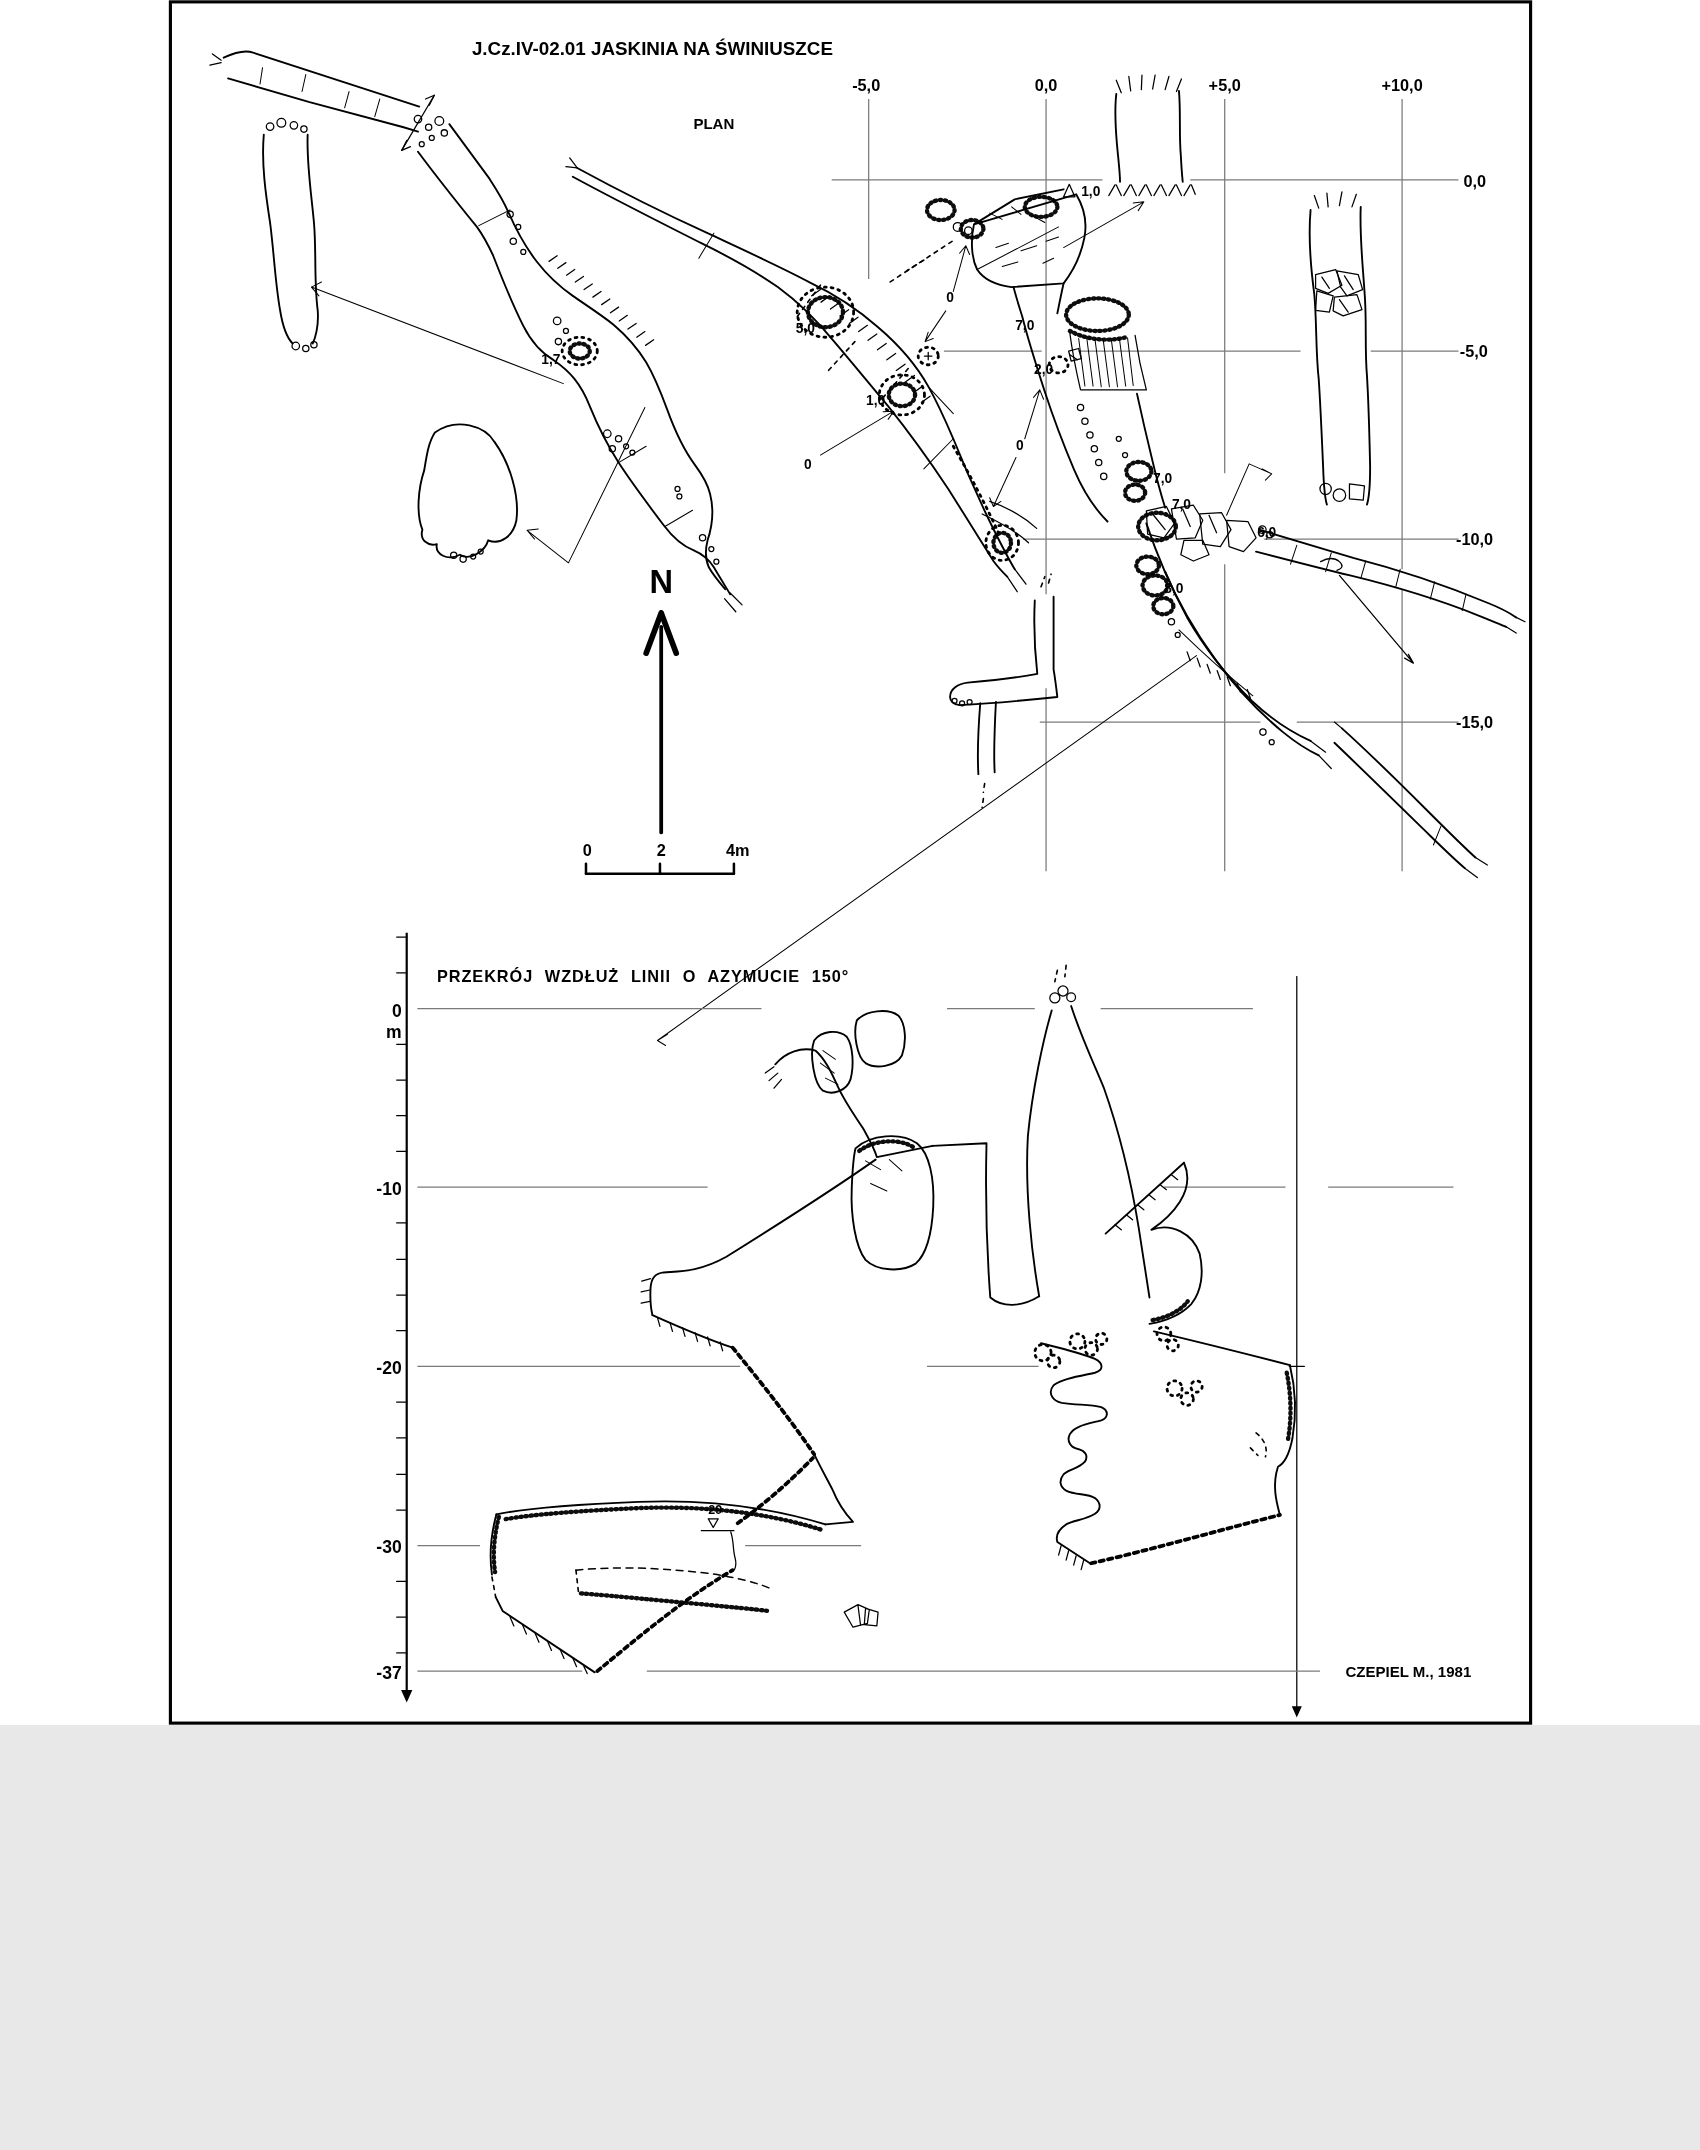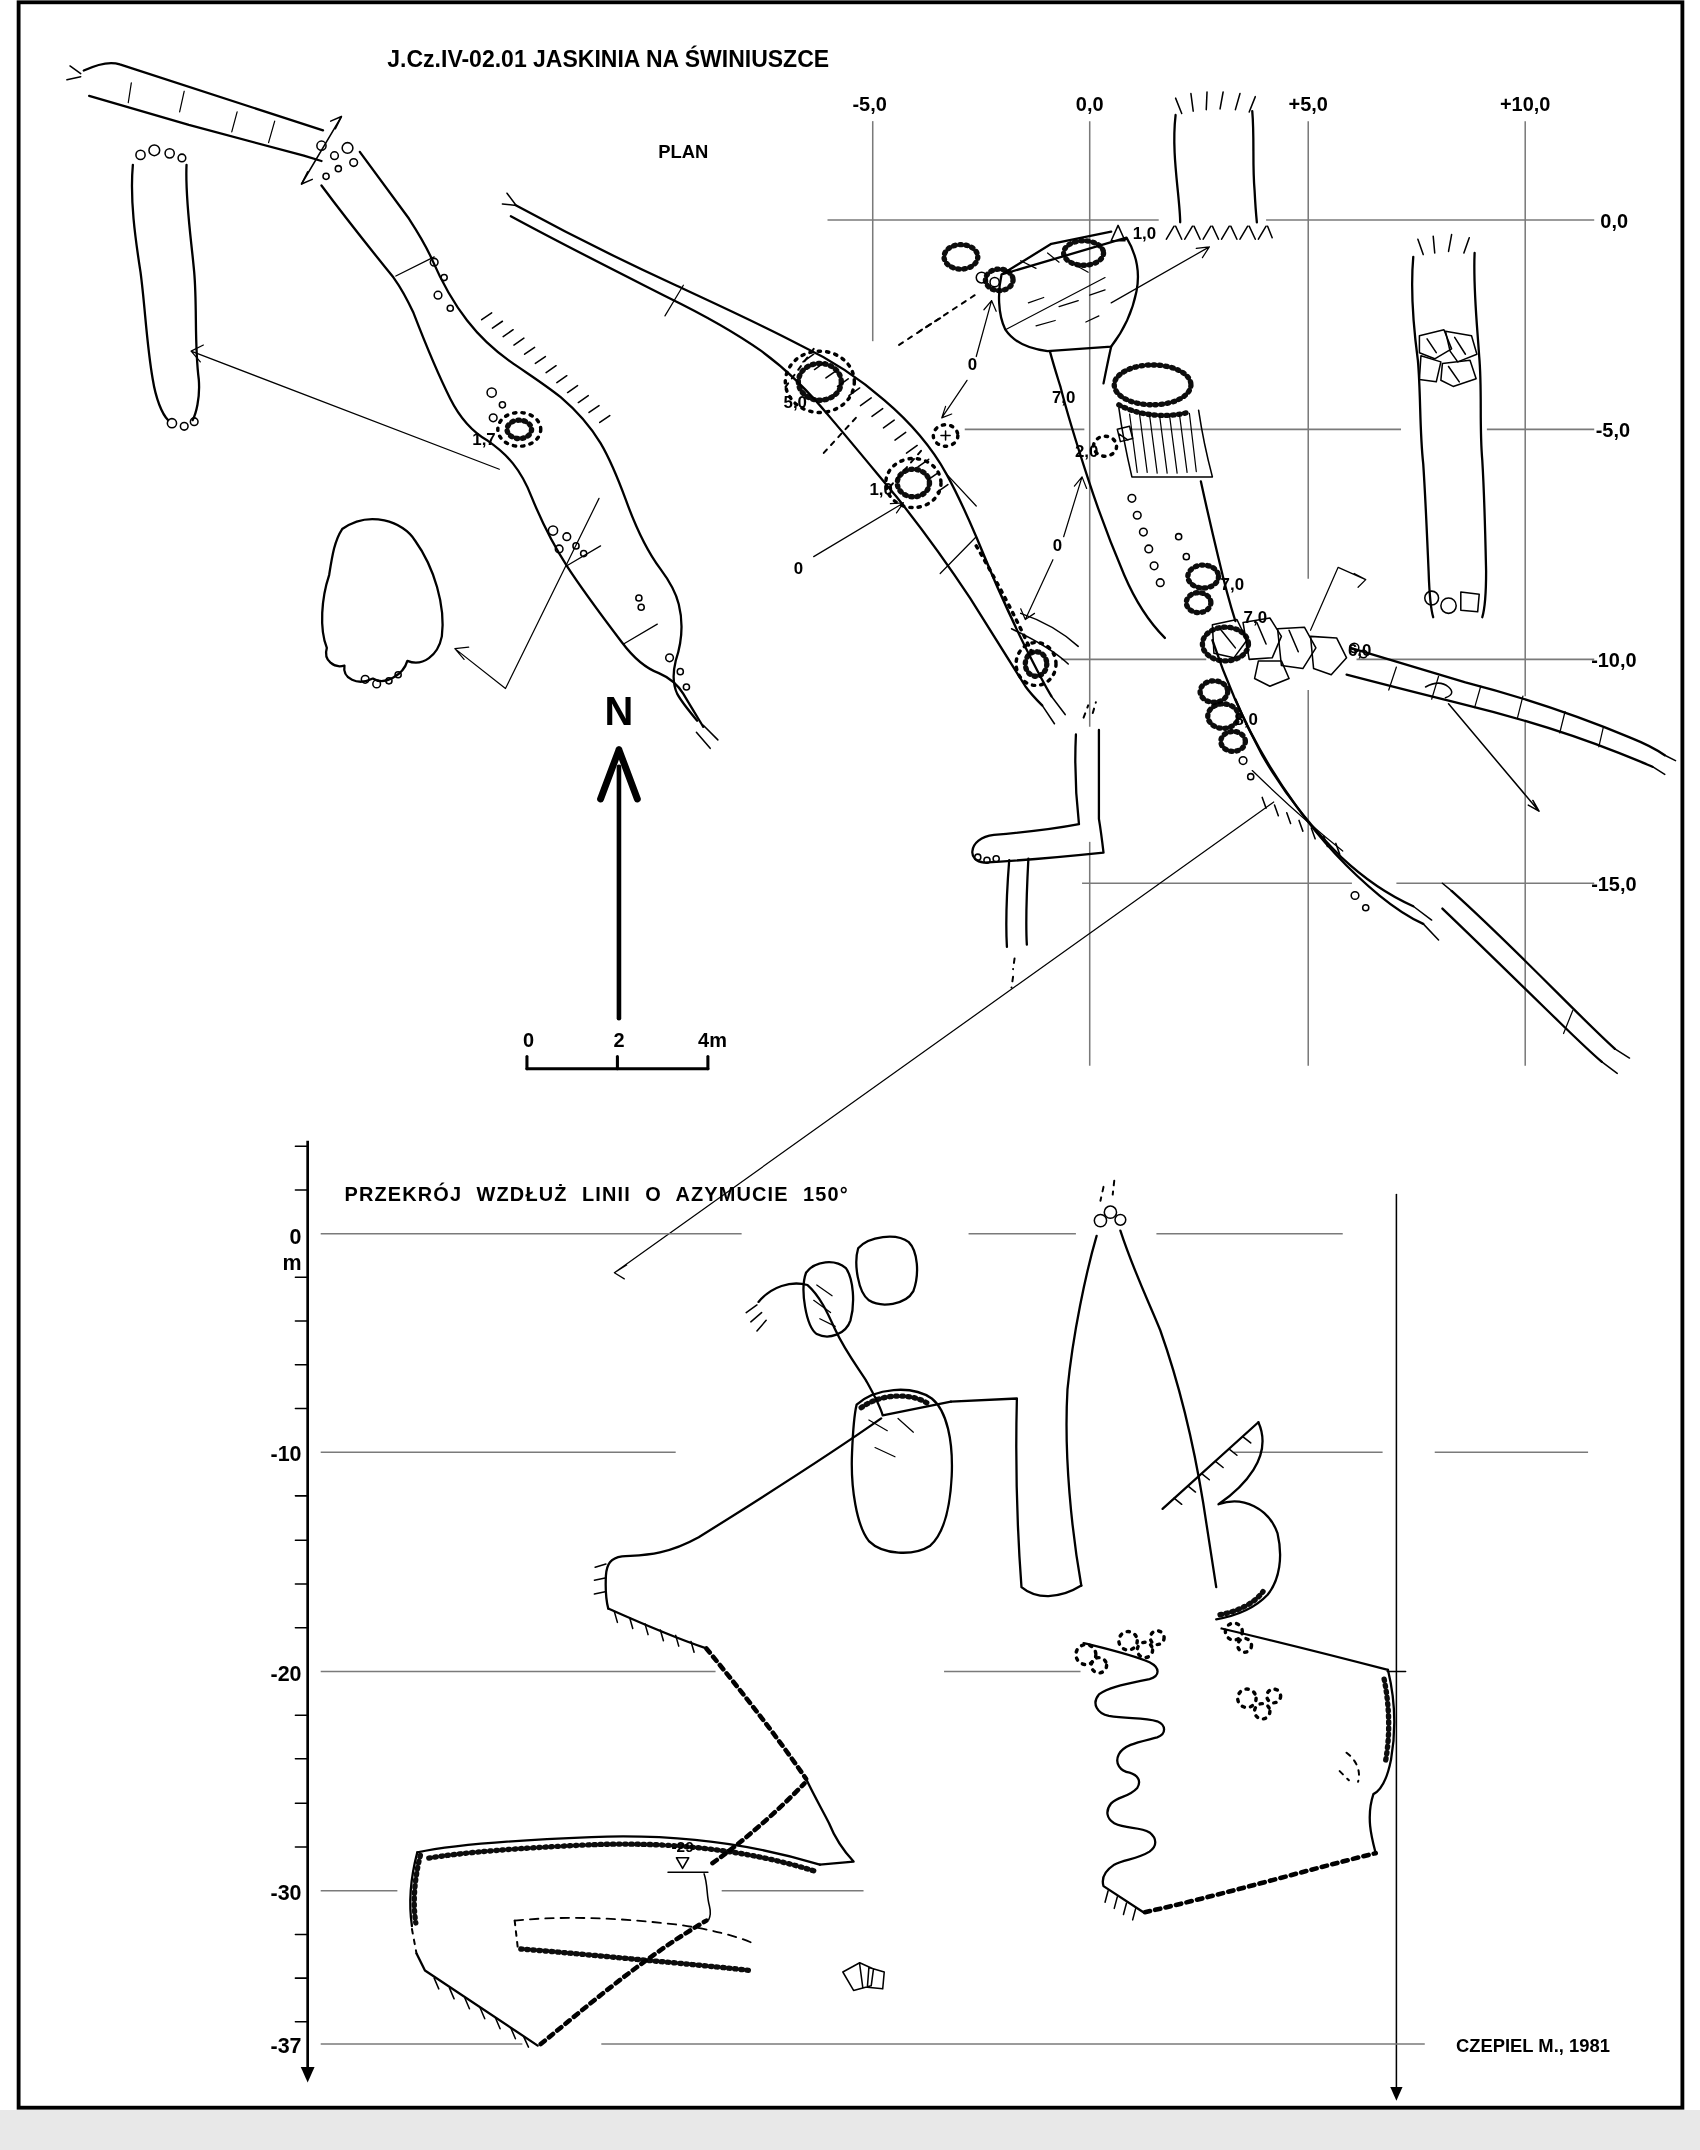--- a/index.html
+++ b/index.html
@@ -1,17 +1,17 @@
 <!DOCTYPE html>
 <html style="--ink: #000000; --grid: #7a7a7a; --paper: #ffffff;font-size:12.5px"><head>
 <meta charset="utf-8">
 <style>
   :root{ --ink:#000000; --grid:#7a7a7a; --paper:#ffffff; }
   html,body{margin:0;padding:0;background:#e8e8e8;}
-  .canvas{position:relative;width:1701px;height:2110px;background:var(--paper);margin:0 auto;overflow:hidden;}
+  .canvas{position:relative;width:1701px;height:1725px;background:var(--paper);margin:0 auto;overflow:hidden;}
   svg{position:absolute;left:0;top:0;width:100%;height:100%;}
   .ink{stroke:var(--ink);fill:none;stroke-width:3;stroke-linecap:round;stroke-linejoin:round;}
   .w2{stroke-width:2;} .w15{stroke-width:1.6;} .w4{stroke-width:4;} .w6{stroke-width:6;} .w9{stroke-width:9;}
   .grid{stroke:var(--grid);stroke-width:2;fill:none;}
   .axis{stroke:var(--ink);stroke-width:3.5;fill:none;}
   .dots{stroke-dasharray:3 8;stroke-width:4.5;}
   .bead{stroke-dasharray:7 7;stroke-width:6;}
   .fring{stroke-dasharray:2 6;stroke-width:7;opacity:.95;}
   .dash{stroke-dasharray:11 9;stroke-width:2.4;}
   .dash2{stroke-dasharray:6 8;stroke-width:2.6;}

